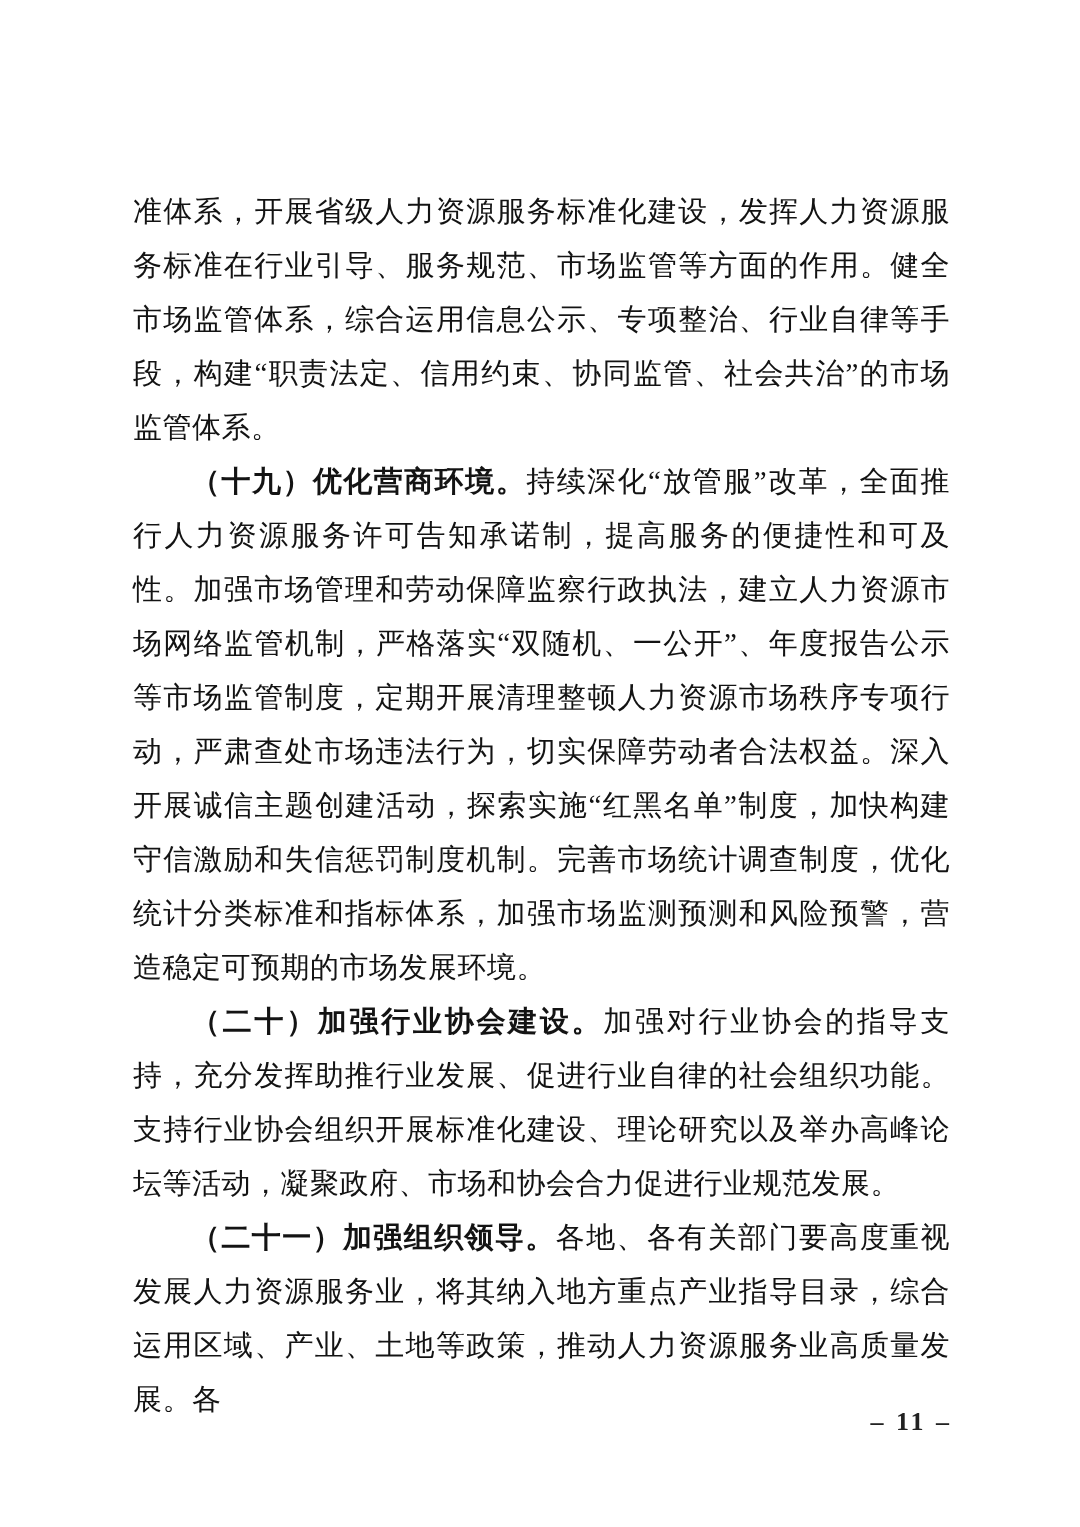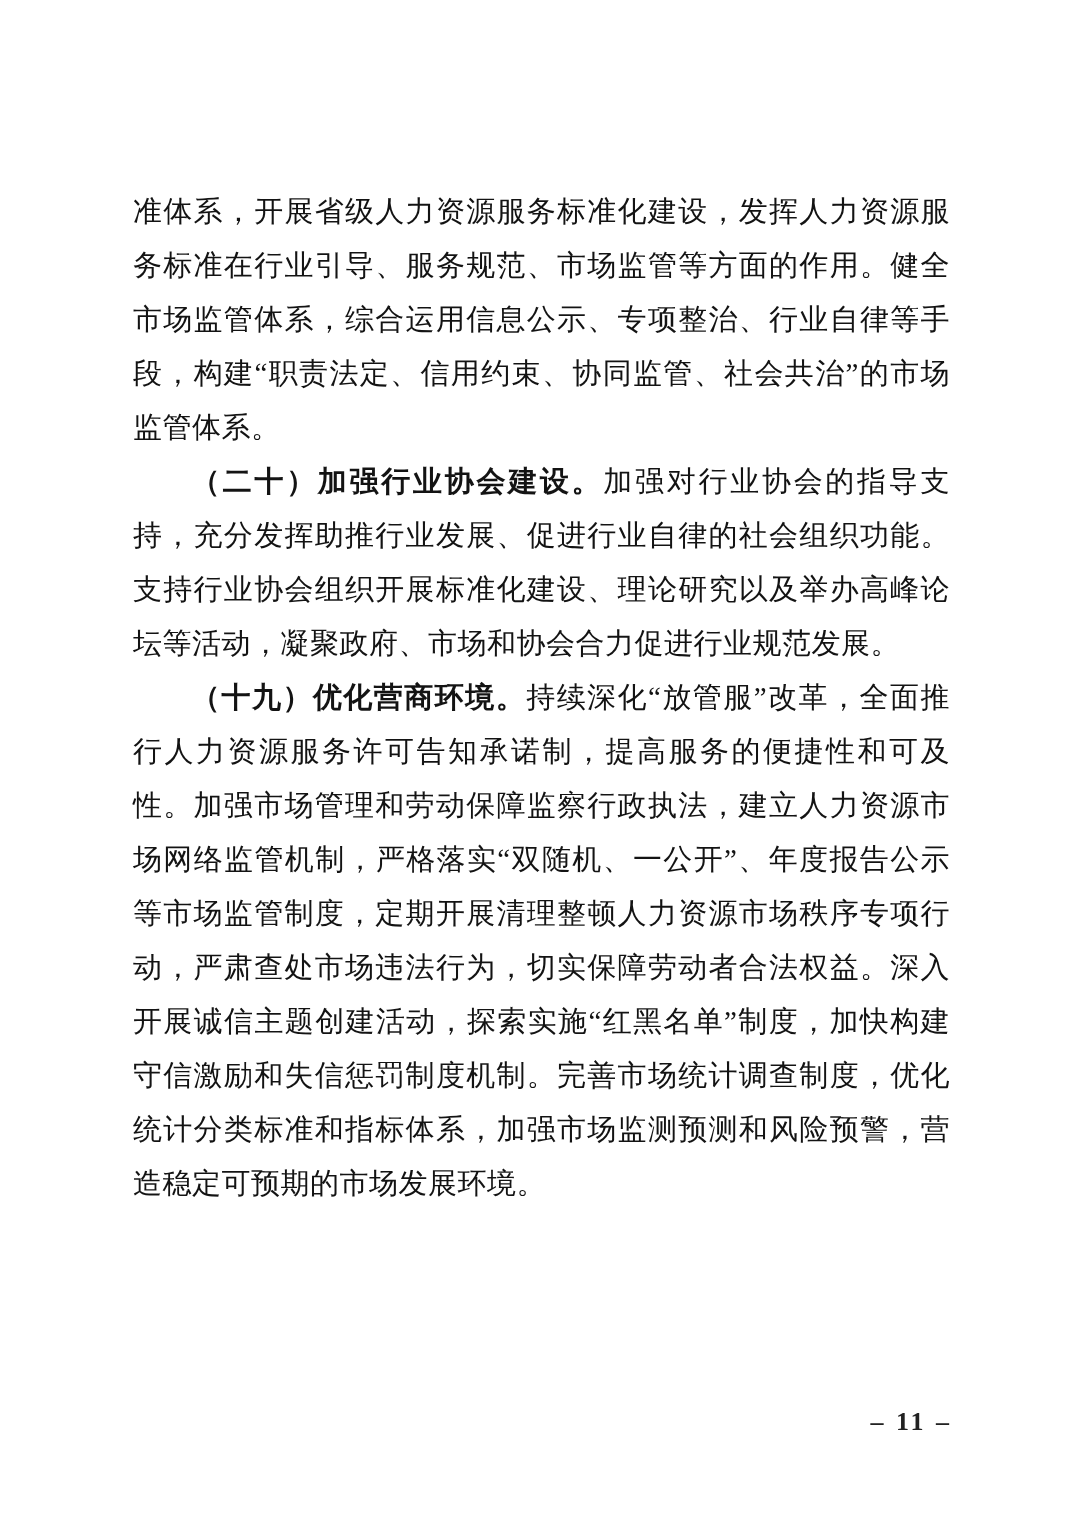--- a/index.html
+++ b/index.html
@@ -56,22 +56,23 @@
   }
 </style>
 </head>
 <body>
 
 <div class="page">
   <div class="content">
 
     <p><span>准体系，开展省级人力资源服务标准化建设，发挥人力资源服务标准在行业引导、服务规范、市场监管等方面的作用。健全市场监管体系，综合运用信息公示、专项整治、行业自律等手段，构建“职责法定、信用约束、协同监管、社会共治”的市场监管体系。</span></p>
 
+    <p class="indent"><span class="para-heading">（十九）优化营商环境。</span><span>持续深化“放管服”改革，全面推行人力资源服务许可告知承诺制，提高服务的便捷性和可及性。加强市场管理和劳动保障监察行政执法，建立人力资源市场网络监管机制，严格落实“双随机、一公开”、年度报告公示等市场监管制度，定期开展清理整顿人力资源市场秩序专项行动，严肃查处市场违法行为，切实保障劳动者合法权益。深入开展诚信主题创建活动，探索实施“红黑名单”制度，加快构建守信激励和失信惩罚制度机制。完善市场统计调查制度，优化统计分类标准和指标体系，加强市场监测预测和风险预警，营造稳定可预期的市场发展环境。</span></p>
+
     <p class="indent"><span class="para-heading">（二十）加强行业协会建设。</span><span>加强对行业协会的指导支持，充分发挥助推行业发展、促进行业自律的社会组织功能。支持行业协会组织开展标准化建设、理论研究以及举办高峰论坛等活动，凝聚政府、市场和协会合力促进行业规范发展。</span></p>
 
-    <p class="indent"><span class="para-heading">（十九）优化营商环境。</span><span>持续深化“放管服”改革，全面推行人力资源服务许可告知承诺制，提高服务的便捷性和可及性。加强市场管理和劳动保障监察行政执法，建立人力资源市场网络监管机制，严格落实“双随机、一公开”、年度报告公示等市场监管制度，定期开展清理整顿人力资源市场秩序专项行动，严肃查处市场违法行为，切实保障劳动者合法权益。深入开展诚信主题创建活动，探索实施“红黑名单”制度，加快构建守信激励和失信惩罚制度机制。完善市场统计调查制度，优化统计分类标准和指标体系，加强市场监测预测和风险预警，营造稳定可预期的市场发展环境。</span></p>
 
-
+    <p class="indent"><span class="para-heading">（二十一）加强组织领导。</span><span>各地、各有关部门要高度重视发展人力资源服务业，将其纳入地方重点产业指导目录，综合运用区域、产业、土地等政策，推动人力资源服务业高质量发展。各</span></p>
 
   </div>
 
   <div class="page-number">– 11 –</div>
 </div>
 
 </body></html>

